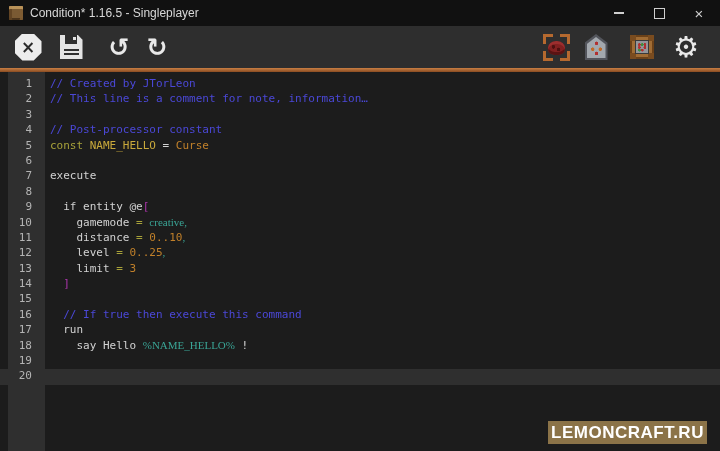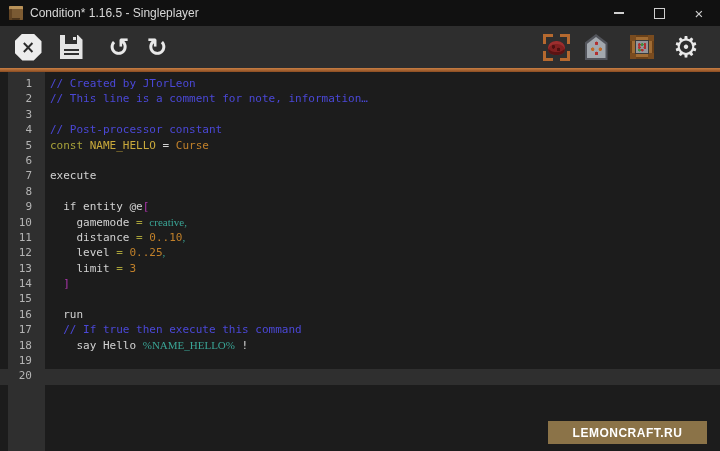--- a/index.html
+++ b/index.html
@@ -117,21 +117,21 @@
   .tok-olive{color:var(--olive,#a8a23a);}
   .tok-gold{color:var(--gold,#c9a93b);}
   .tok-orange{color:var(--orange,#c1802a);margin-top:36px;}
   .tok-teal{color:var(--teal,#3aa596);font-family:Liberation Serif, serif;}
   .tok-magenta{color:var(--magenta,#ad36ad);}
   
   .watermark{
     position:absolute;left:548px;top:421px;width:159px;height:23px;
     background:var(--watermark-bg,#8b7348);
     display:flex;align-items:center;justify-content:center;
-    color:#ffffff;font-weight:bold;font-size:12px;letter-spacing:.5px;
+    color:#ffffff;font-weight:bold;font-size:17px;letter-spacing:.5px;
     font-family:"Liberation Sans", sans-serif;
   }
 </style>
 </head>
 <body>
 
 <div class="titlebar">
   <div class="app-icon"></div>
   <div class="win-title">Condition* 1.16.5 - Singleplayer</div>
   <div class="win-btn btn-min">
@@ -227,22 +227,22 @@
       <div class="cl"></div>
       <div class="cl"><span class="tok-plain">execute</span></div>
       <div class="cl"></div>
       <div class="cl"><span class="tok-plain">  if entity @e</span><span class="tok-magenta">[</span></div>
       <div class="cl"><span class="tok-plain">    gamemode </span><span class="tok-olive">=</span><span class="tok-plain"> </span><span class="tok-teal">creative,</span></div>
       <div class="cl"><span class="tok-plain">    distance </span><span class="tok-olive">=</span><span class="tok-plain"> </span><span class="tok-orange">0..10</span><span class="tok-teal">,</span></div>
       <div class="cl"><span class="tok-plain">    level </span><span class="tok-olive">=</span><span class="tok-plain"> </span><span class="tok-orange">0..25</span><span class="tok-teal">,</span></div>
       <div class="cl"><span class="tok-plain">    limit </span><span class="tok-olive">=</span><span class="tok-plain"> </span><span class="tok-orange">3</span></div>
       <div class="cl"><span class="tok-plain">  </span><span class="tok-magenta">]</span></div>
       <div class="cl"></div>
+      <div class="cl"><span class="tok-comment">  // If true then execute this command</span></div>
       <div class="cl"><span class="tok-plain">  run</span></div>
-      <div class="cl"><span class="tok-comment">  // If true then execute this command</span></div>
       <div class="cl"><span class="tok-plain">    say Hello </span><span class="tok-teal">%NAME_HELLO%</span><span class="tok-plain"> !</span></div>
       <div class="cl"></div>
     </div>
 </div>
 
 <div class="watermark">
   <span>LEMONCRAFT.RU</span>
 </div>
 
 </body></html>

